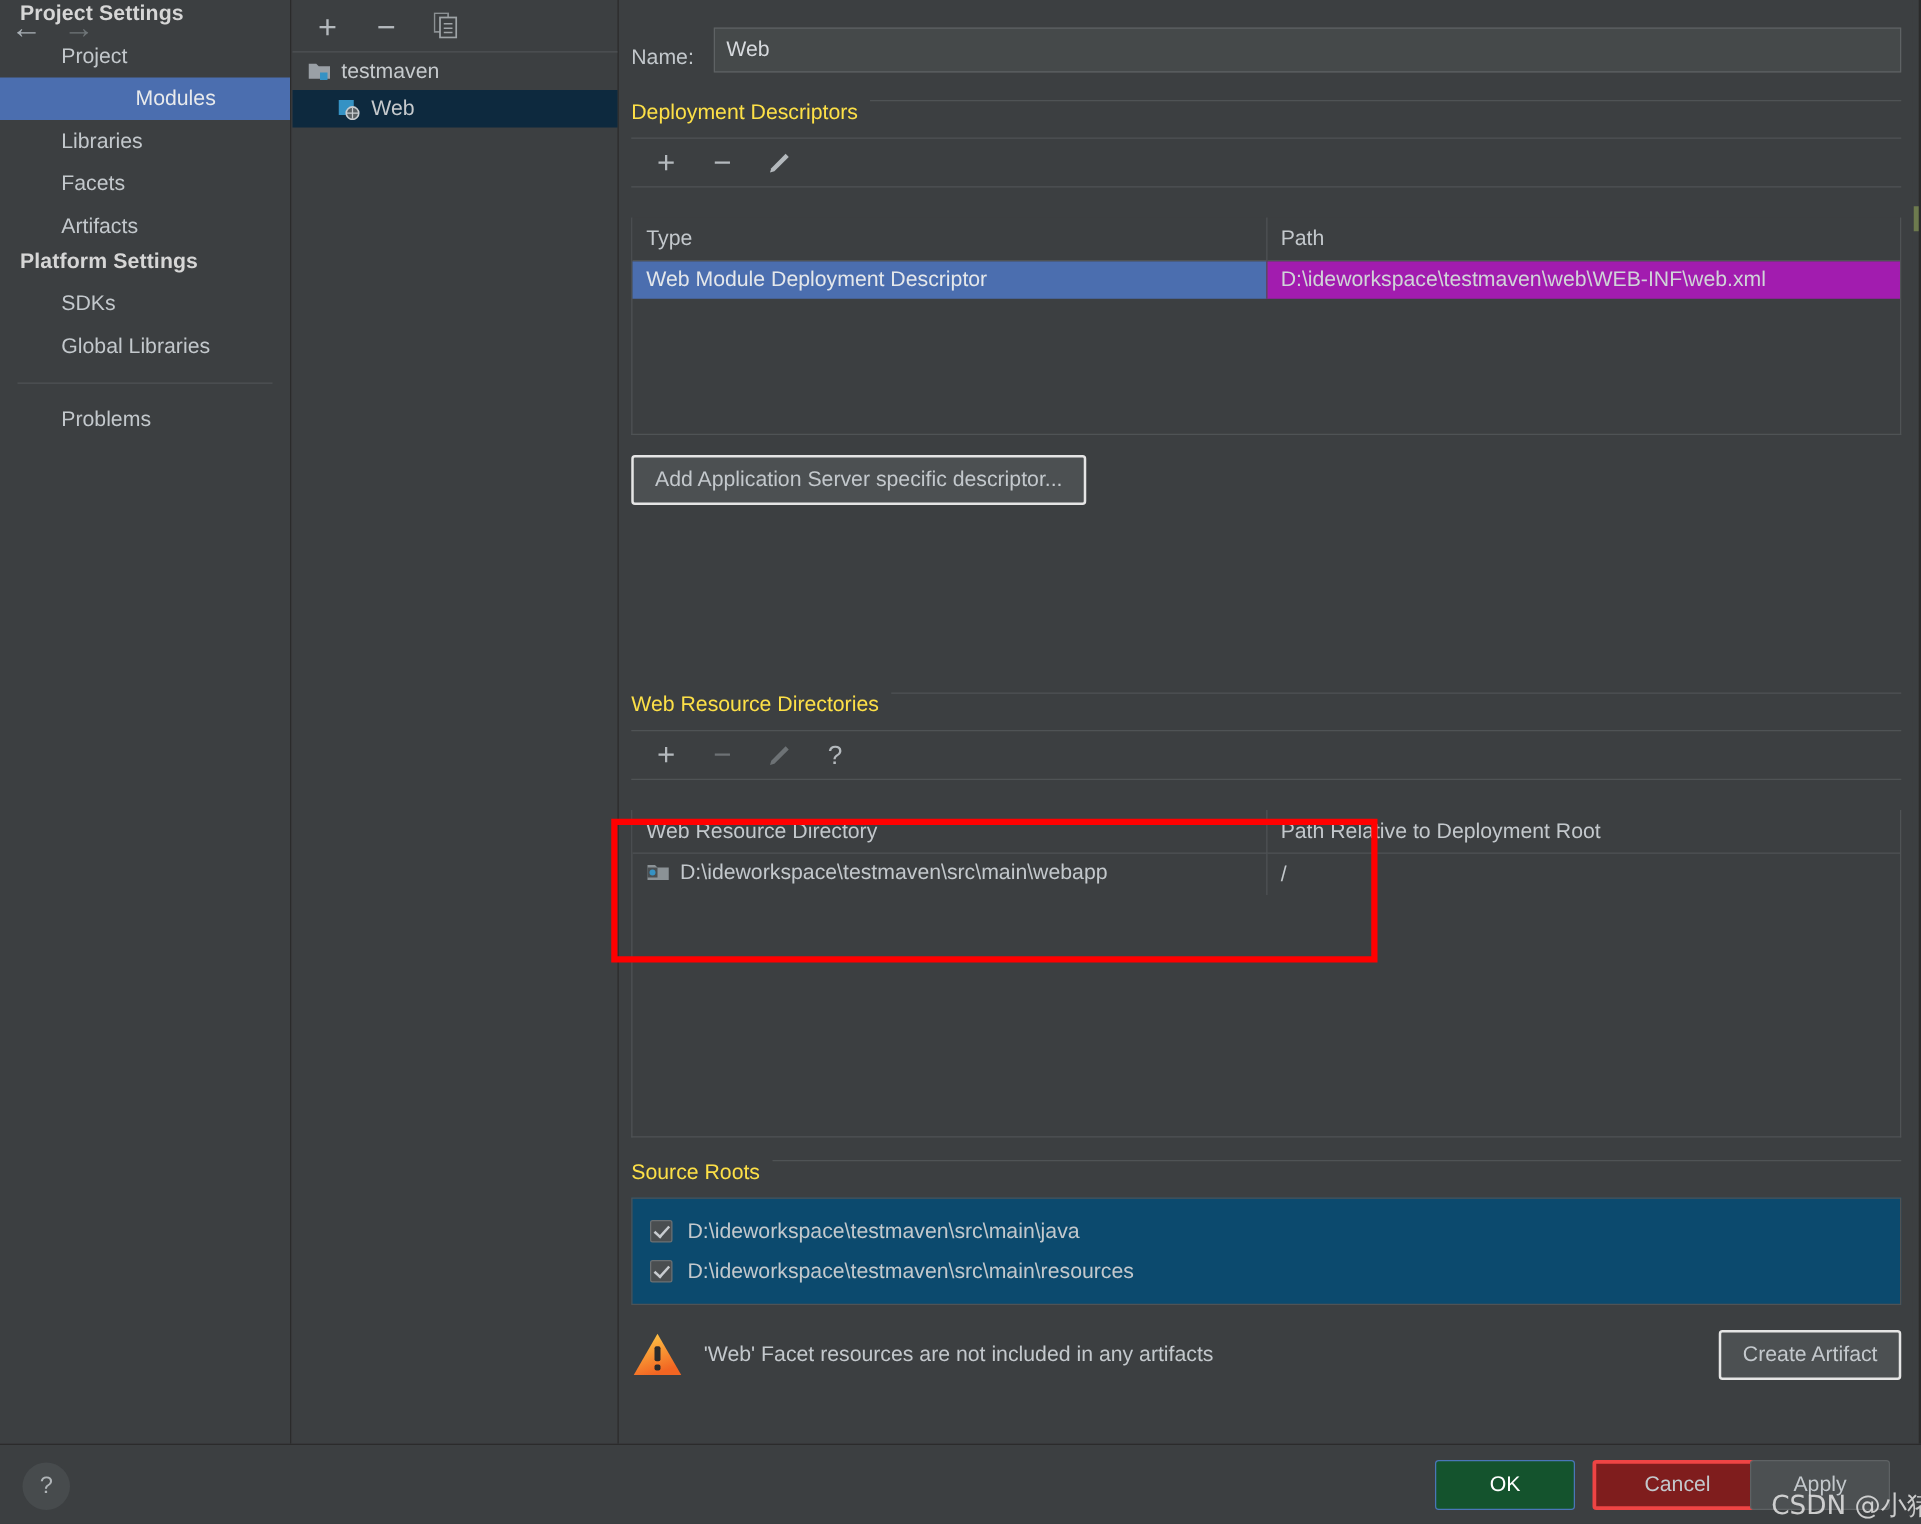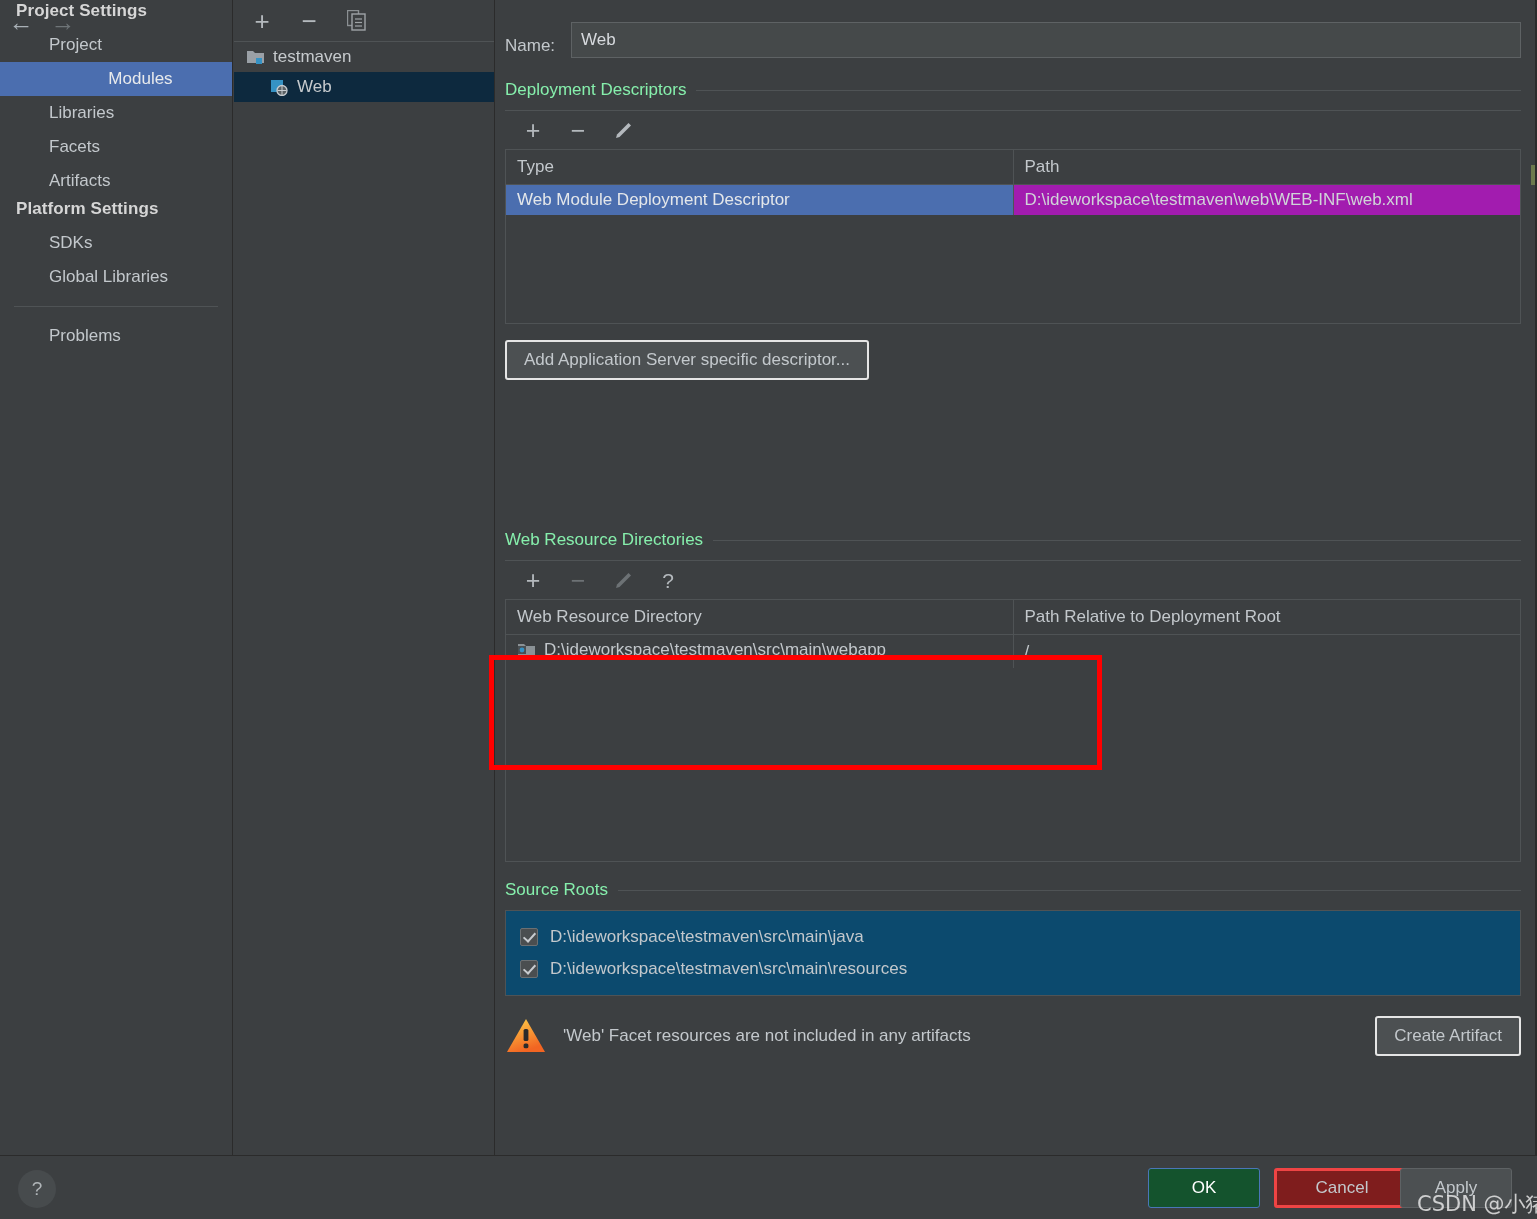--- a/index.html
+++ b/index.html
@@ -121,22 +121,22 @@
     font-family: "Liberation Sans", sans-serif;
     padding: 0 9px;
     outline: none;
   }
 
   .group {
     margin: 0 8px 0 9px;
     position: relative;
   }
   .group-title {
-    display: flex; align-items: center;
-    font-size: 17px; color: #86efac;
+    display: flex; 
+    font-size: 17px; color: #fde047;
     margin-top: 22px;
     white-space: nowrap;
   }
   .group-title .line {
     flex: 1;
     height: 1px;
     background: #4f5355;
     margin-left: 10px;
   }
 
@@ -156,20 +156,21 @@
   .ic.dim { color: #6d7275; }
   .ic-plus { font-size: 25px; line-height: 1; font-weight: 300; }
   .ic-minus { font-size: 25px; line-height: 1; font-weight: 300; }
   .ic-q { font-size: 21px; line-height: 1; }
 
   table.grid {
     width: 100%;
     border-collapse: collapse;
     font-size: 17px;
     table-layout: fixed;
+    margin-top: 24px;
   }
   table.grid th {
     text-align: left;
     font-weight: normal;
     color: #c3c8cc;
     padding: 7px 0 7px 11px;
     background: #3c3f41;
     border-bottom: 1px solid #4f5355;
     border-right: 1px solid #4f5355;
   }

